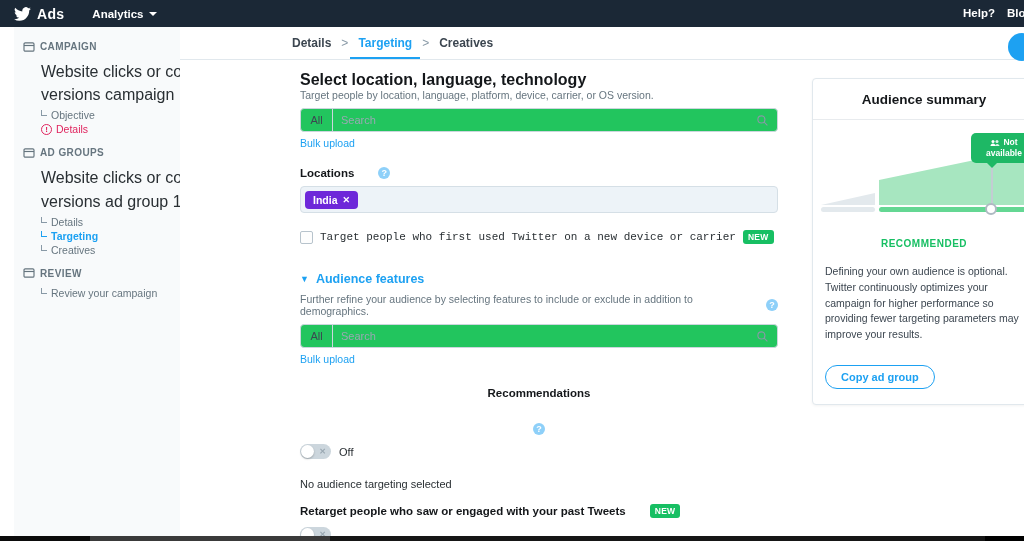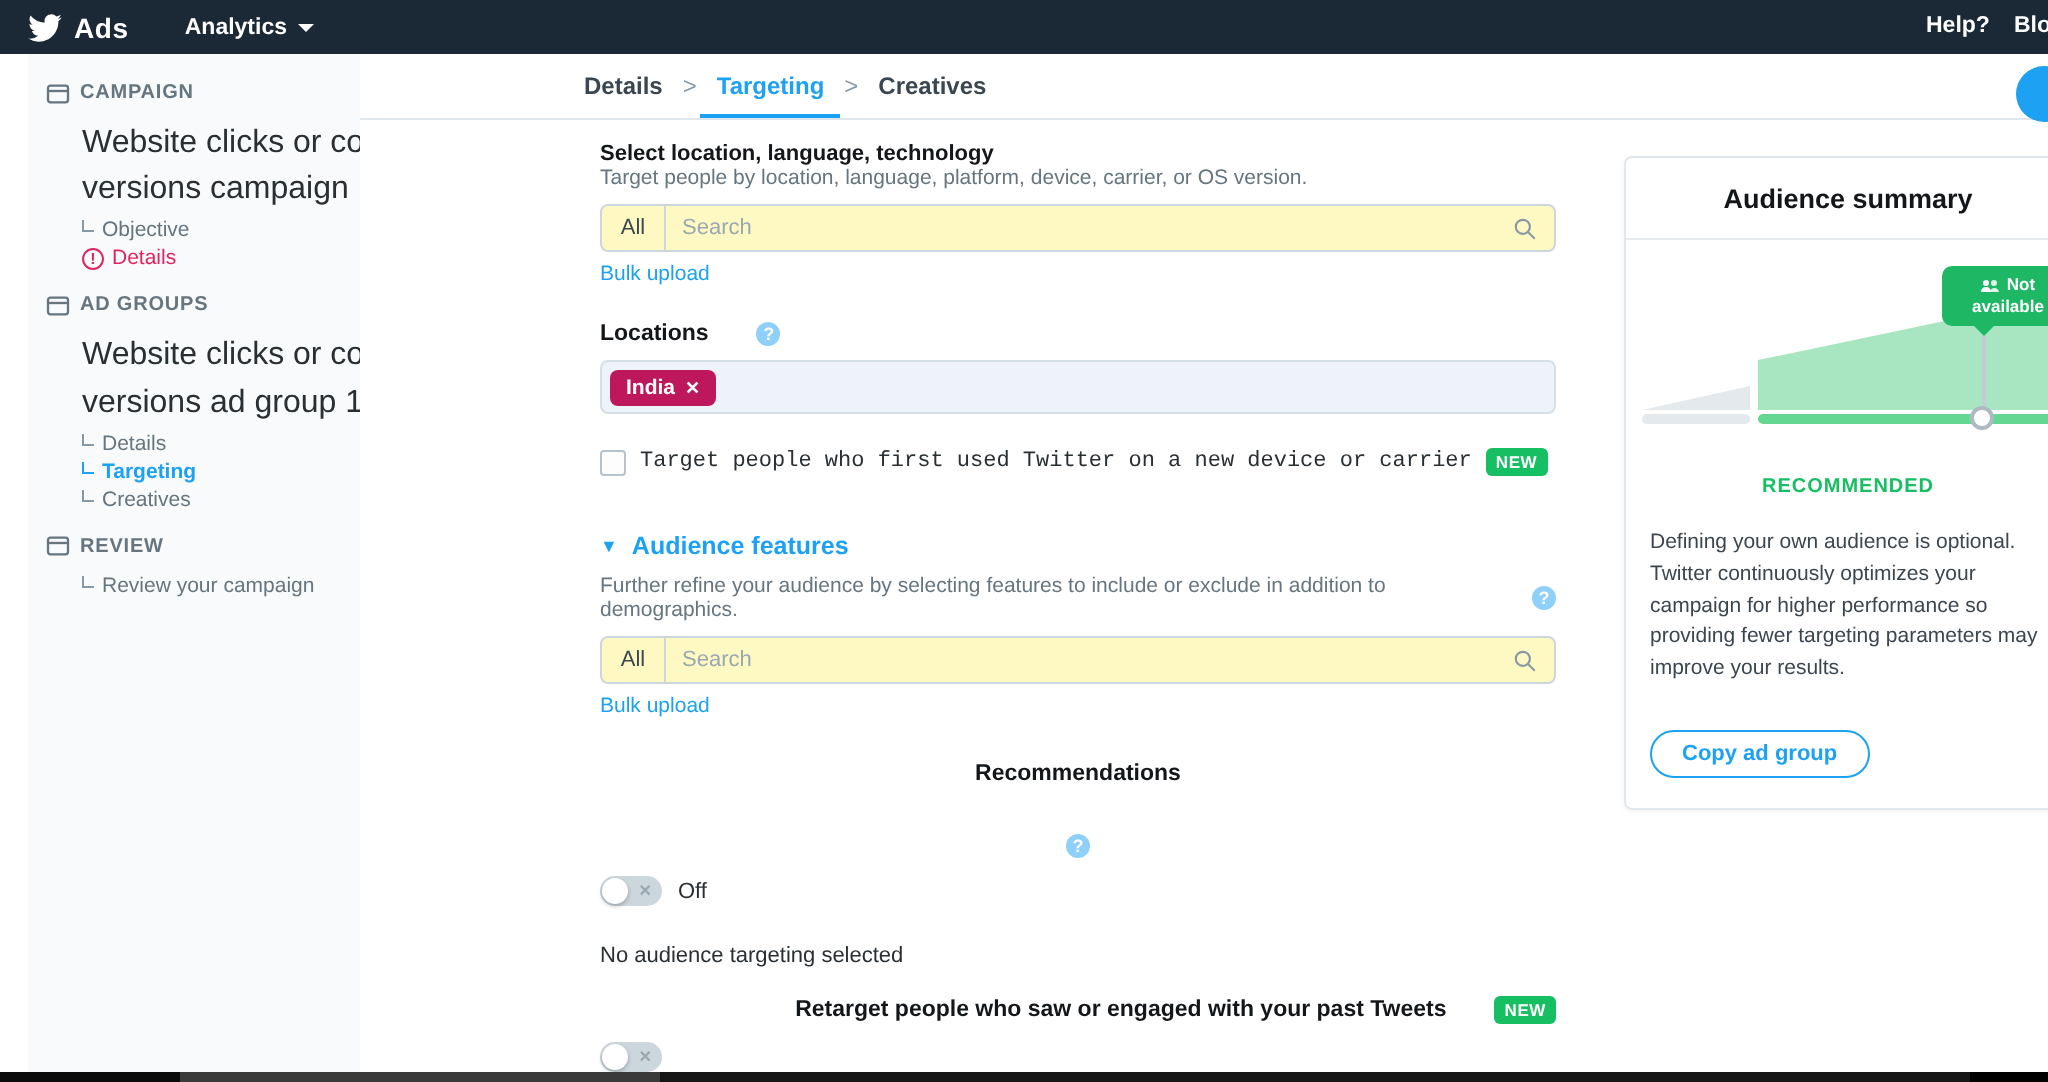--- a/index.html
+++ b/index.html
@@ -49,41 +49,41 @@
   .crumb { cursor:pointer; }
   .crumb-sep { color:#8899a6; font-weight:normal; }
   .crumb.active { color:#1da1f2; position:relative; }
   .crumb.active::after { content:""; position:absolute; left:-8px; right:-8px;
     bottom:-9px; height:2px; background:#1da1f2; }
   .fab { position:absolute; left:828px; top:6px; width:28px; height:28px;
     border-radius:50%; background:#1da1f2; cursor:pointer; }
 
   
   .form-col { position:absolute; left:120px; top:44px; width:478px; }
-  .sec-title { font-size:11px; font-weight:bold; color:#14171a; }
+  .sec-title { font-size:16px; font-weight:bold; color:#14171a; }
   .sec-sub { font-size:10.5px; color:#66757f; margin-top:0; }
   .search-box { margin-top:7px; height:24px; border:1px solid #ccd6dd;
-    border-radius:4px; display:flex; align-items:stretch; background:#fef9c3; }
+    border-radius:4px; display:flex; align-items:stretch; background:#22c55e; }
   .all-btn { width:32px; border-right:1px solid #ccd6dd; display:flex;
     align-items:center; justify-content:center; font-size:11px; color:#3c4650;
     cursor:pointer; }
   .search-input { flex:1; border:none; outline:none; font-size:11px; padding:0 8px;
     color:#292f33; font-family:inherit; background:transparent; }
   .search-input::placeholder { color:#99a8b2; }
   .search-ico { display:flex; align-items:center; padding-right:8px; }
   .link { font-size:10.5px; color:#1da1f2; margin-top:5px; display:inline-block;
     cursor:pointer; }
   .label-row { display:flex; align-items:center; gap:24px; margin-top:16px; }
   .bold-label { font-size:11.5px; font-weight:bold; color:#14171a; }
   .q-icon { width:12px; height:12px; border-radius:50%; background:#8ed0f9;
     color:#fff; font-size:9px; font-weight:bold; text-align:center;
     line-height:12px; cursor:pointer; }
   .loc-box { margin-top:7px; min-height:27px; background:#edf3f8;
     border:1px solid #d5dfe6; border-radius:4px; padding:3px 4px; }
-  .tag { display:inline-flex; align-items:center; gap:5px; background:#be185d;
+  .tag { display:inline-flex; align-items:center; gap:5px; background:#6d28d9;
     color:#fff; font-size:10.5px; font-weight:bold; border-radius:4px;
     padding:3px 8px; cursor:pointer; }
   .tag-x { font-size:9px; cursor:pointer; }
   .check-row { display:flex; align-items:center; gap:7px; margin-top:17px; }
   .checkbox { width:13px; height:13px; border:1px solid #b7c3cc; border-radius:2px;
     background:#fdfdfd; cursor:pointer; flex:none; }
   .check-label { font-size:11px; color:#292f33;font-family:Liberation Mono, monospace; }
   .new-badge { background:#17bf63; color:#fff; font-size:8.5px; font-weight:bold;
     border-radius:3px; padding:2px 5px; letter-spacing:.3px; }
   .collapse-head { display:flex; align-items:center; gap:7px; margin-top:28px;
@@ -290,21 +290,21 @@
     <div class="toggle-row">
       <span class="toggle">
         <span class="toggle-thumb"></span>
         <span class="toggle-x">✕</span>
       </span>
       <span class="plain-text">Off</span>
     </div>
 
     <div class="plain-text mt18">No audience targeting selected</div>
 
-    <div class="label-row mt12" style="margin-top:14px;justify-content:flex-end;">
+    <div class="label-row mt12" style="margin-top:14px;">
       <span class="bold-label">Retarget people who saw or engaged with your past Tweets</span>
       <span class="new-badge">NEW</span>
     </div>
     <div class="toggle-row">
       <span class="toggle">
         <span class="toggle-thumb"></span>
         <span class="toggle-x">✕</span>
       </span>
     </div>
 

